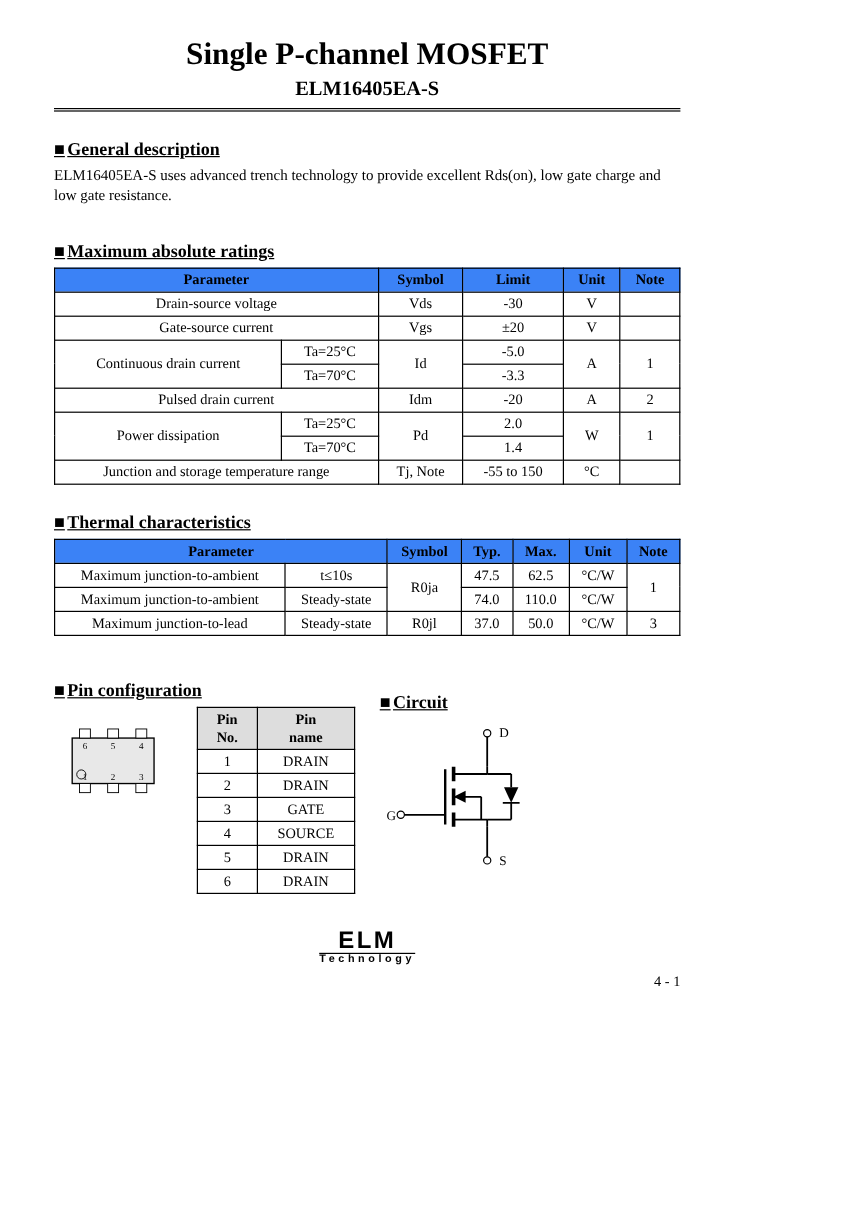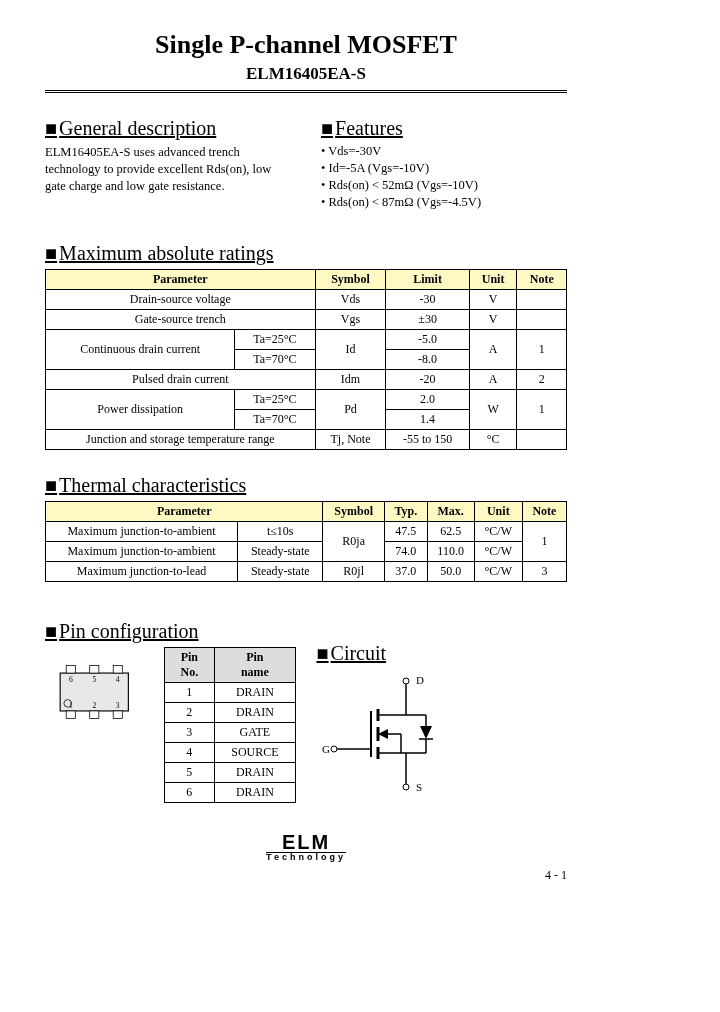--- a/index.html
+++ b/index.html
@@ -33,22 +33,22 @@
     height: 0;
     margin-bottom: 10px;
   }
   .two-col {
     display: flex;
     gap: 30px;
     margin-bottom: 30px;
   }
   .col { flex: 1; }
   .sec-heading {
-    font-size: 20px;
-    font-weight: normal;
+    font-size: 15px;
+    font-weight: bold;
     text-decoration: underline;
     margin: 14px 0 4px 0;
   }
   .sec-heading::before {
     content: "■";
     margin-right: 2px;
   }
   .body-text {
     font-size: 12.5px;
     line-height: 1.35;
@@ -71,21 +71,21 @@
     font-size: 12px;
     margin-top: 2px;
     margin-bottom: 24px;
   }
   table.data th, table.data td {
     border: 1px solid #000;
     padding: 2px 6px;
     text-align: center;
   }
   table.data th.hdr {
-    background: #fef9c3;
+    background: #3b82f6;
   }
   .param-col { text-align: center; padding-left: 6px; }
   .pin-section {
     display: flex;
     gap: 20px;
     align-items: flex-start;
   }
   .pin-table {
     border-collapse: collapse;
     font-size: 12px;
@@ -96,21 +96,21 @@
     text-align: center;
   }
   .pin-table th { background: #ddd; }
   .sot-label {
     font-size: 13px;
     margin-bottom: 8px;
   }
   .bottom-row {
     display: flex;
     justify-content: space-between;
-    align-items: flex-end;
+    align-items: center;
   }
   .bottom-half { width: 48%; }
   .pkg-svg { width: 130px; height: 90px; }
   .circuit-svg { width: 140px; height: 130px; }
   .footer {
     text-align: center;
     margin-top: 29px;
   }
   .logo-box {
     display: inline-block;
@@ -139,29 +139,20 @@
 <div class="page">
 
   <div class="title">Single P-channel MOSFET</div>
   <div class="part">ELM16405EA-S</div>
   <div class="dbl-line"></div>
 
   <div class="two-col">
     <div class="col">
       <div class="sec-heading">General description</div>
       <div class="body-text">ELM16405EA-S uses advanced trench technology to provide excellent Rds(on), low gate charge and low gate resistance.</div>
-    </div>
-    <div class="col">
-      <div class="sec-heading">Features</div>
-      <ul class="bullets">
-        <li>Vds=-30V</li>
-        <li>Id=-5A (Vgs=-10V)</li>
-        <li>Rds(on) &lt; 52mΩ (Vgs=-10V)</li>
-        <li>Rds(on) &lt; 87mΩ (Vgs=-4.5V)</li>
-      </ul>
     </div>
   </div>
 
   <div class="sec-heading">Maximum absolute ratings</div>
   <table class="data">
     <tbody>
         <tr>
       <th class="hdr" colspan="2">Parameter</th>
       <th class="hdr">Symbol</th>
       <th class="hdr">Limit</th>
@@ -169,37 +160,37 @@
       <th class="hdr">Note</th>
     </tr>
     <tr>
       <td class="param-col" colspan="2">Drain-source voltage</td>
       <td>Vds</td>
       <td>-30</td>
       <td>V</td>
       <td></td>
     </tr>
     <tr>
-      <td class="param-col" colspan="2">Gate-source trench</td>
+      <td class="param-col" colspan="2">Gate-source current</td>
       <td>Vgs</td>
-      <td>±30</td>
+      <td>±20</td>
       <td>V</td>
       <td></td>
     </tr>
     <tr>
       <td class="param-col" rowspan="2">Continuous drain current</td>
       <td>Ta=25°C</td>
       <td rowspan="2">Id</td>
       <td>-5.0</td>
       <td rowspan="2">A</td>
       <td rowspan="2">1</td>
     </tr>
     <tr>
       <td>Ta=70°C</td>
-      <td>-8.0</td>
+      <td>-3.3</td>
     </tr>
     <tr>
       <td class="param-col" colspan="2">Pulsed drain current</td>
       <td>Idm</td>
       <td>-20</td>
       <td>A</td>
       <td>2</td>
     </tr>
     <tr>
       <td class="param-col" rowspan="2">Power dissipation</td>

